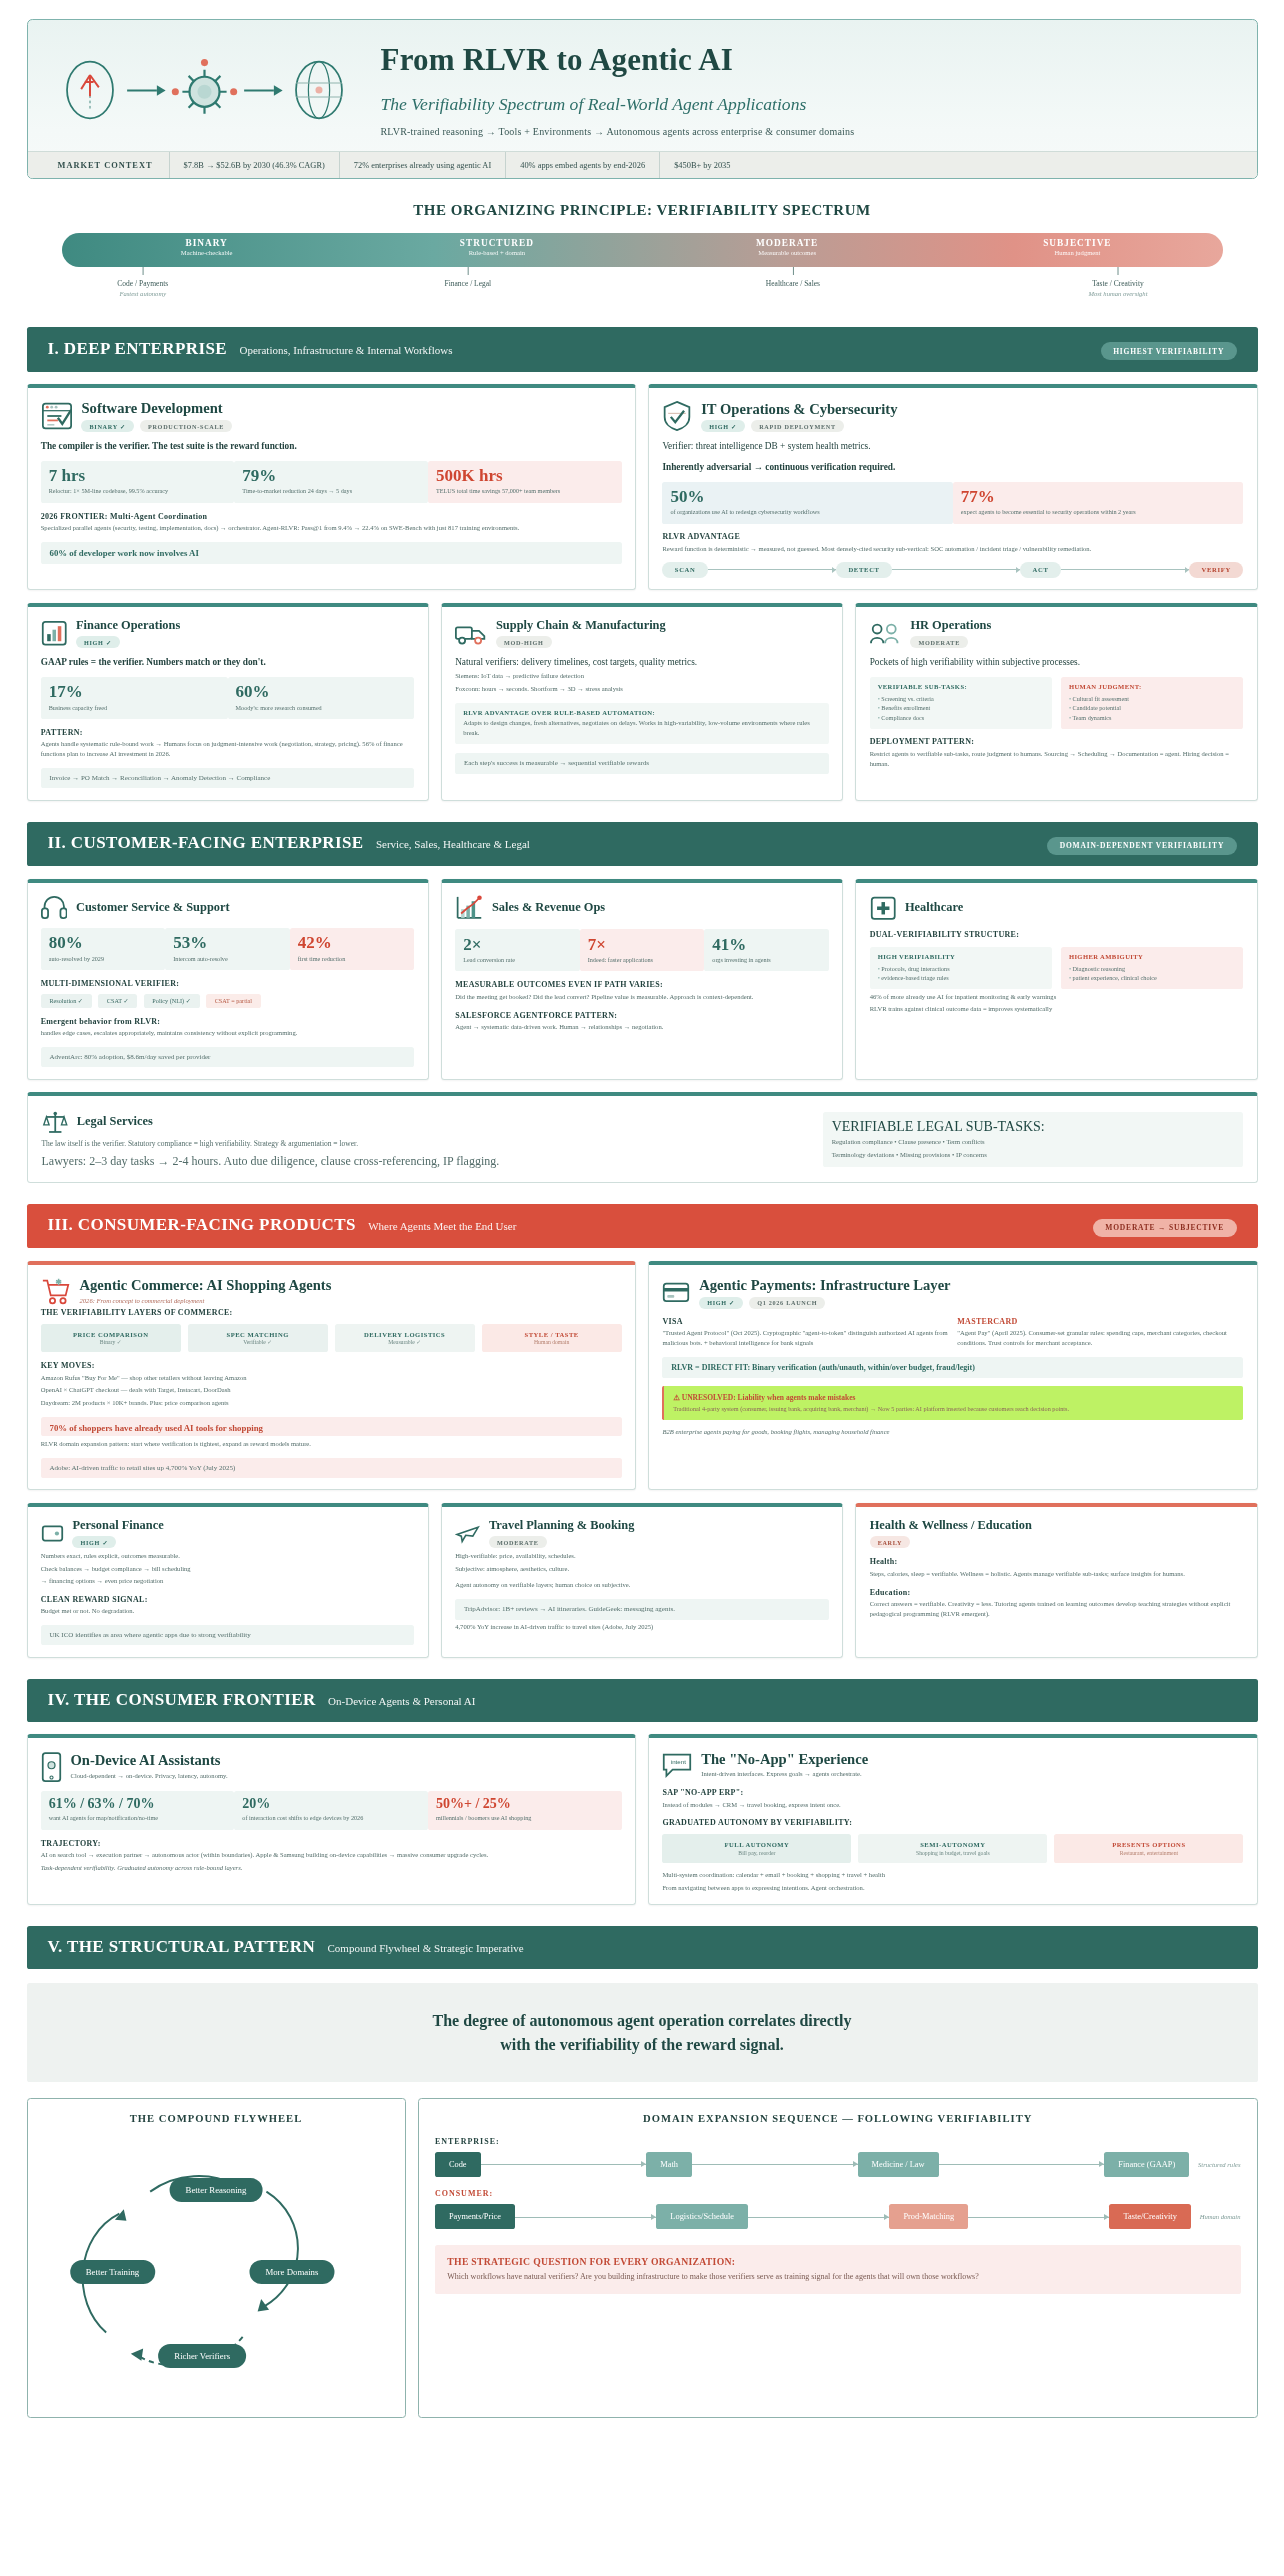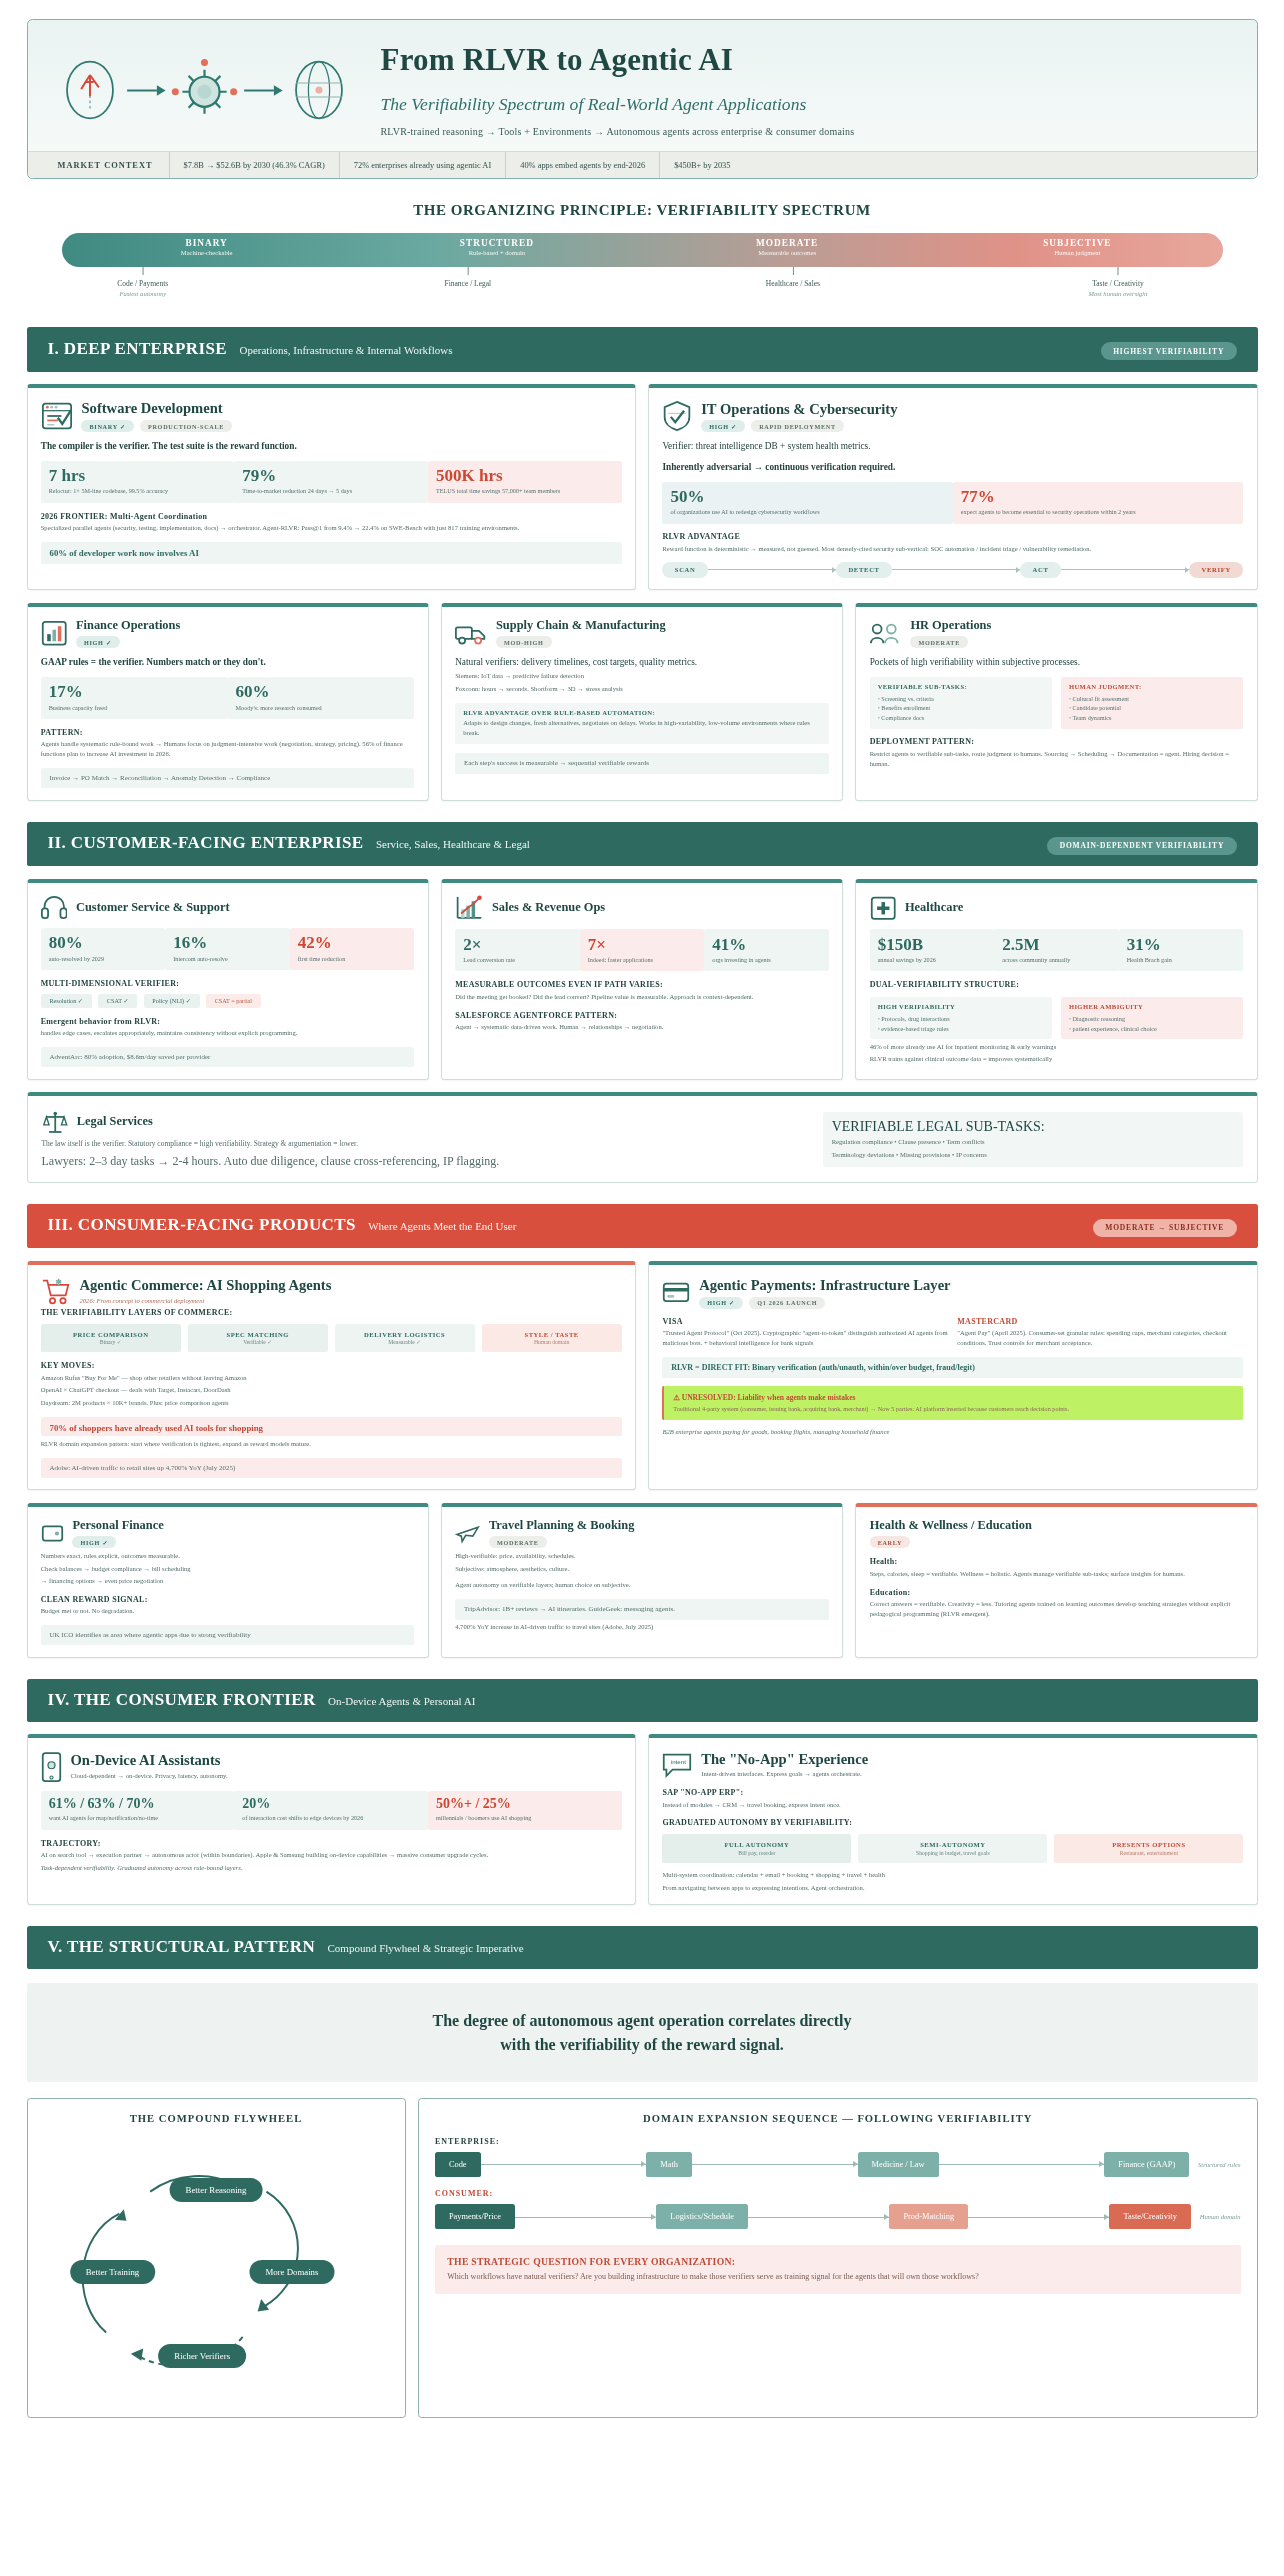--- a/index.html
+++ b/index.html
@@ -520,21 +520,21 @@
           <rect x="22" y="15" width="7" height="11" rx="3" fill="#fff" stroke="#2f6a61" stroke-width="2"></rect>
         </svg>
         <div class="card-title sm">Customer Service &amp; Support</div>
       </div>
       <div class="stats">
         <div class="stat">
           <div class="v">80%</div>
           <div class="d">auto-resolved by 2029</div>
         </div>
         <div class="stat">
-          <div class="v">16%</div>
+          <div class="v">53%</div>
           <div class="d">Intercom auto-resolve</div>
         </div>
         <div class="stat red">
           <div class="v">42%</div>
           <div class="d">first time reduction</div>
         </div>
       </div>
       <div class="sub-block">
         <div class="sub-h">MULTI-DIMENSIONAL VERIFIER:</div>
         <div class="tagrow">
@@ -589,34 +589,20 @@
     </div>
 
     <div class="card">
       <div class="card-head">
         <svg class="card-ico" width="26.5" height="26.5" viewBox="0 0 30 30">
           <rect x="2" y="3" width="26" height="24" rx="3" fill="#fff" stroke="#2f6a61" stroke-width="2"></rect>
           <rect x="13" y="8" width="4" height="14" fill="#2f6a61"></rect>
           <rect x="8" y="13" width="14" height="4" fill="#2f6a61"></rect>
         </svg>
         <div class="card-title sm">Healthcare</div>
-      </div>
-      <div class="stats">
-        <div class="stat">
-          <div class="v">$150B</div>
-          <div class="d">annual savings by 2026</div>
-        </div>
-        <div class="stat">
-          <div class="v">2.5M</div>
-          <div class="d">across community annually</div>
-        </div>
-        <div class="stat">
-          <div class="v">31%</div>
-          <div class="d">Health Brach gain</div>
-        </div>
       </div>
       <div class="sub-block">
         <div class="sub-h">DUAL-VERIFIABILITY STRUCTURE:</div>
         <div class="twocol">
           <div class="minipanel">
             <div class="mh">HIGH VERIFIABILITY</div>
             <ul>
               <li>Protocols, drug interactions</li>
               <li>evidence-based triage rules</li>
             </ul>

